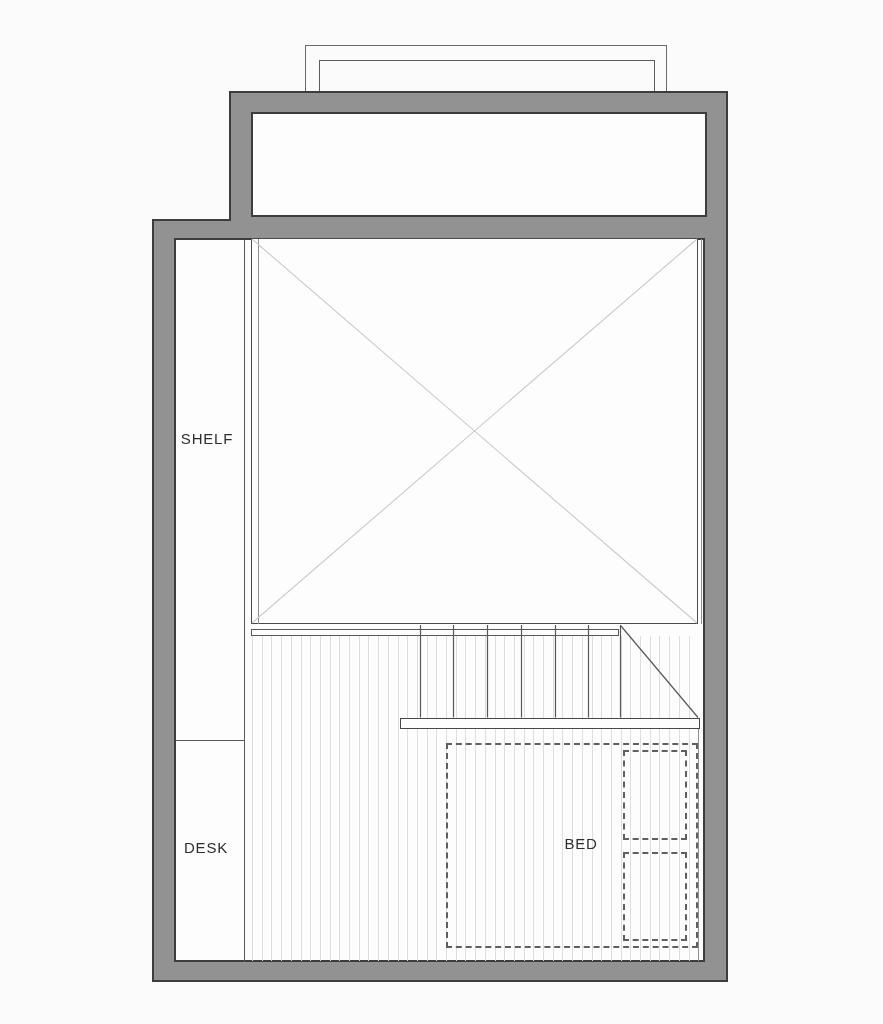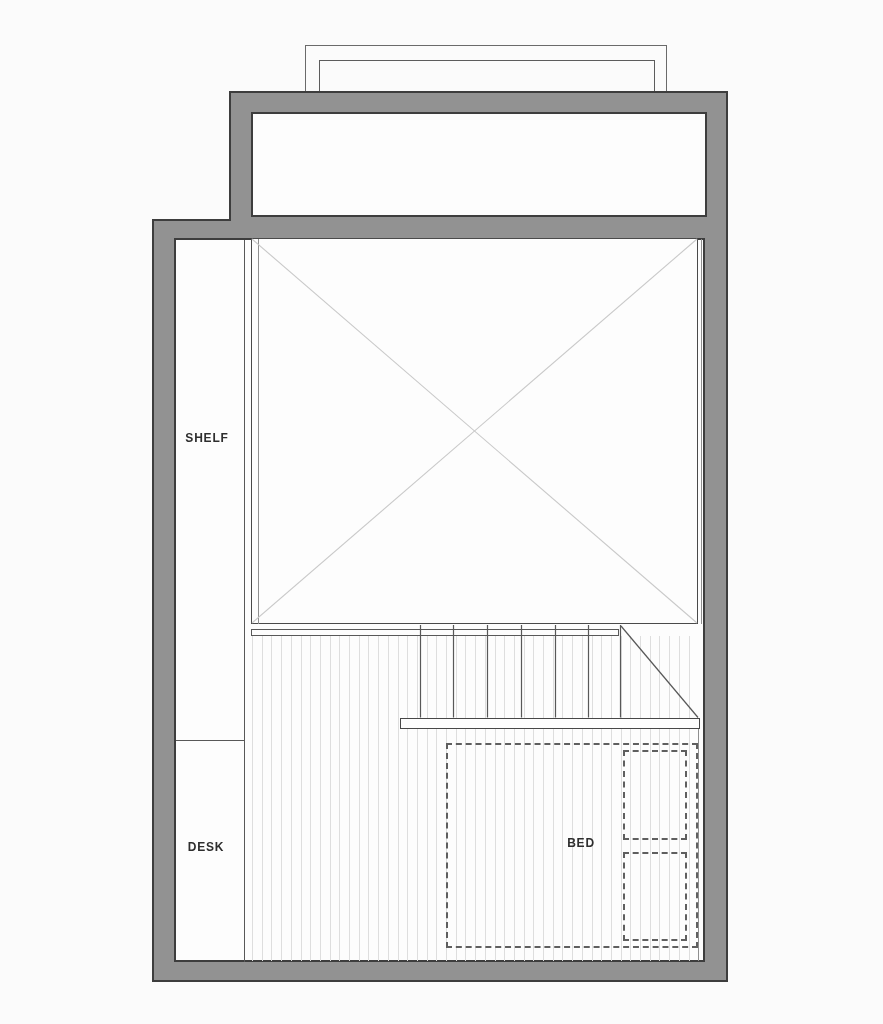--- a/index.html
+++ b/index.html
@@ -41,21 +41,21 @@
   .railing{left:251px;top:629px;width:368px;height:7px;background:var(--room-fill);border:1px solid var(--line-dark);}
   .hatch{left:252px;top:636px;width:446px;height:325px;
     background:repeating-linear-gradient(to right, var(--hatch) 0px, var(--hatch) 1px, transparent 1px, transparent 9.7px);}
   .landing{left:400px;top:718px;width:300px;height:11px;background:var(--room-fill);border:1px solid #474747;}
   .hatch-right-line{left:698px;top:729px;width:1px;height:232px;background:var(--line-mid);}
   
   .bed-outline{left:446px;top:743px;width:252px;height:205px;border:2px dashed var(--dashed);background:transparent;}
   .pillow-top{left:623px;top:750px;width:64px;height:90px;border:2px dashed var(--dashed);background:transparent;}
   .pillow-bottom{left:623px;top:852px;width:64px;height:89px;border:2px dashed var(--dashed);background:transparent;}
   
-  .label{position:absolute;transform:translate(-50%,-50%);font-size:12px;font-weight:700;
+  .label{position:absolute;transform:translate(-50%,-50%);font-size:15px;font-weight:400;
     letter-spacing:0.8px;color:var(--text);white-space:nowrap;}
   .label-shelf{left:207px;top:438px;}
   .label-desk{left:206px;top:847px;}
   .label-bed{left:581px;top:843px;}
   
   .lines-overlay{position:absolute;left:0;top:0;width:883px;height:1024px;pointer-events:none;}
   .ln-light{stroke:var(--line-light);stroke-width:1.1;}
   .ln-dark{stroke:var(--line-dark);stroke-width:1.2;}
 </style>
 </head>

